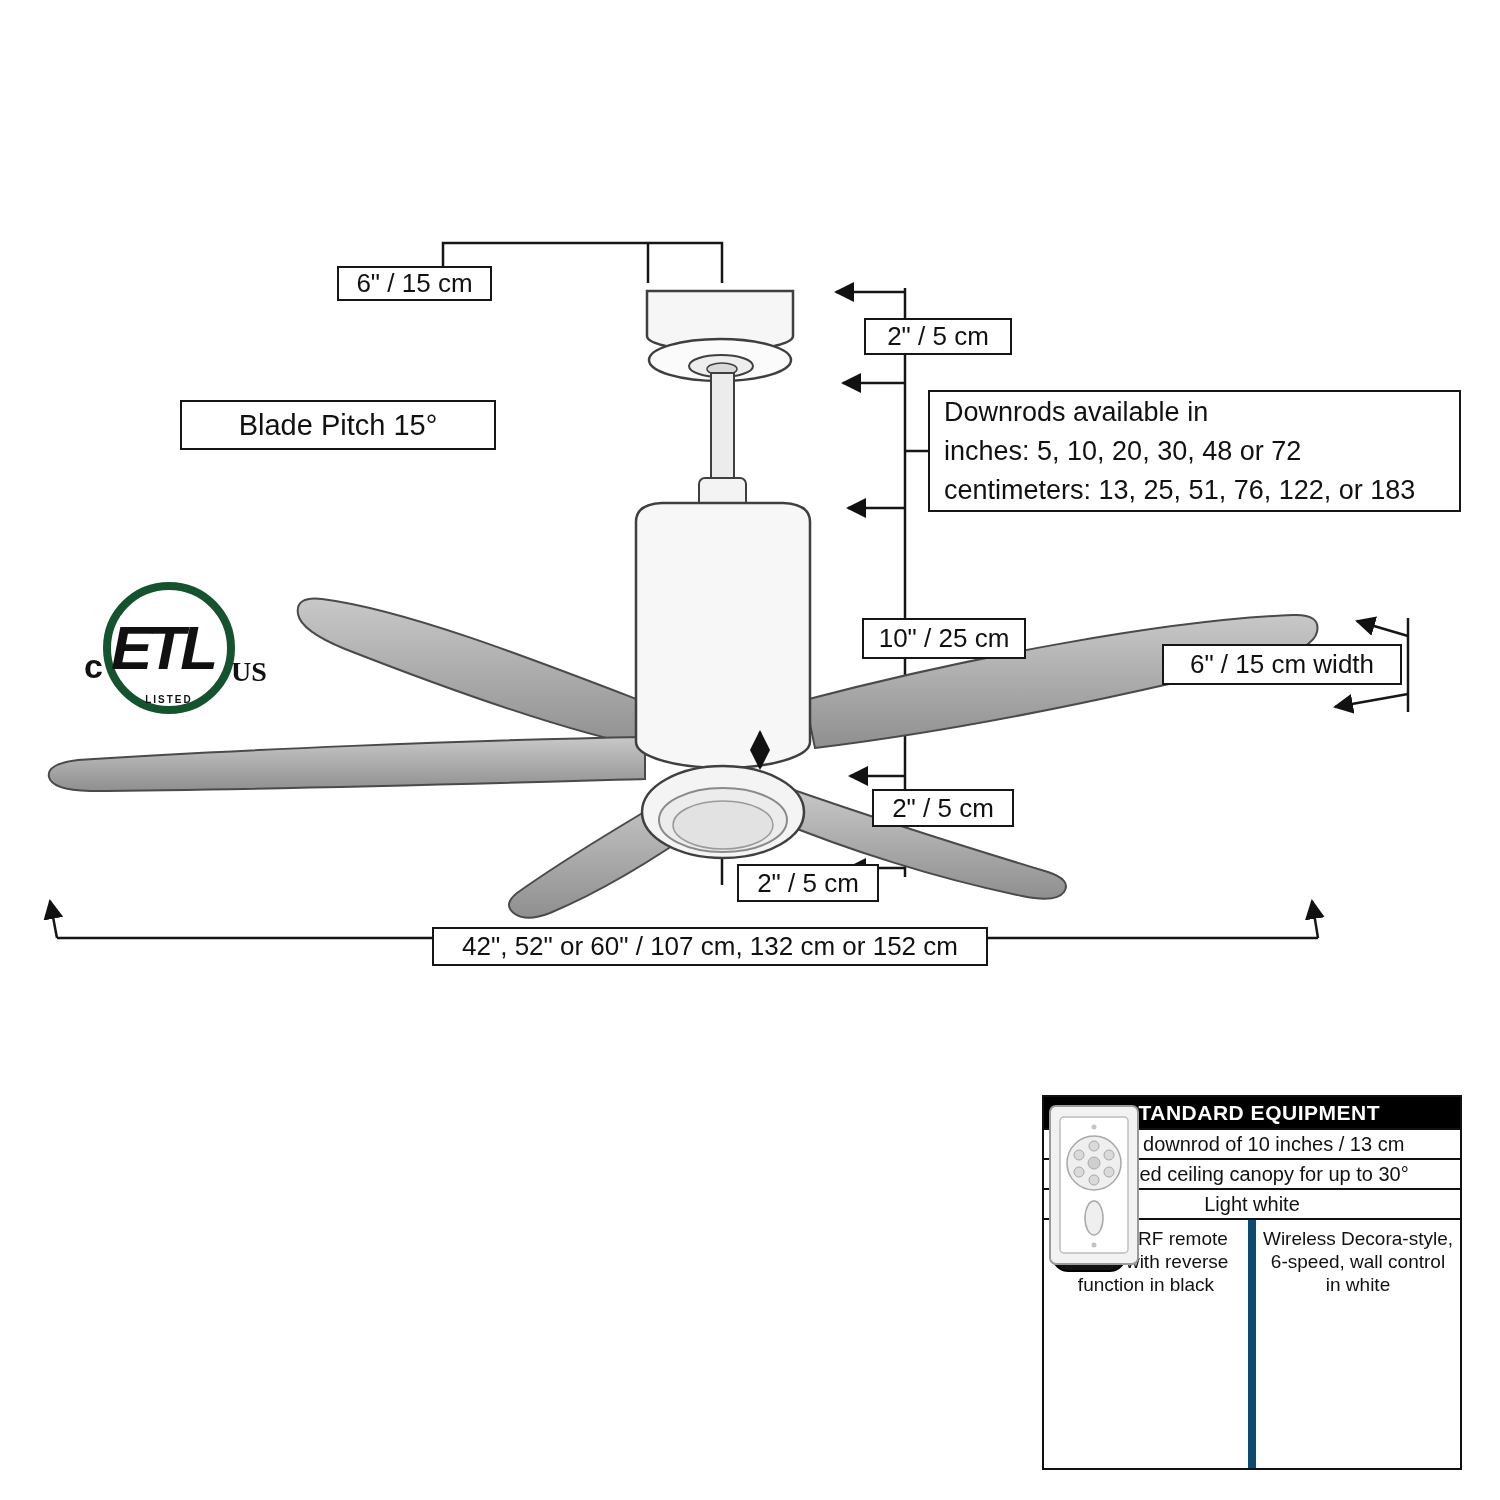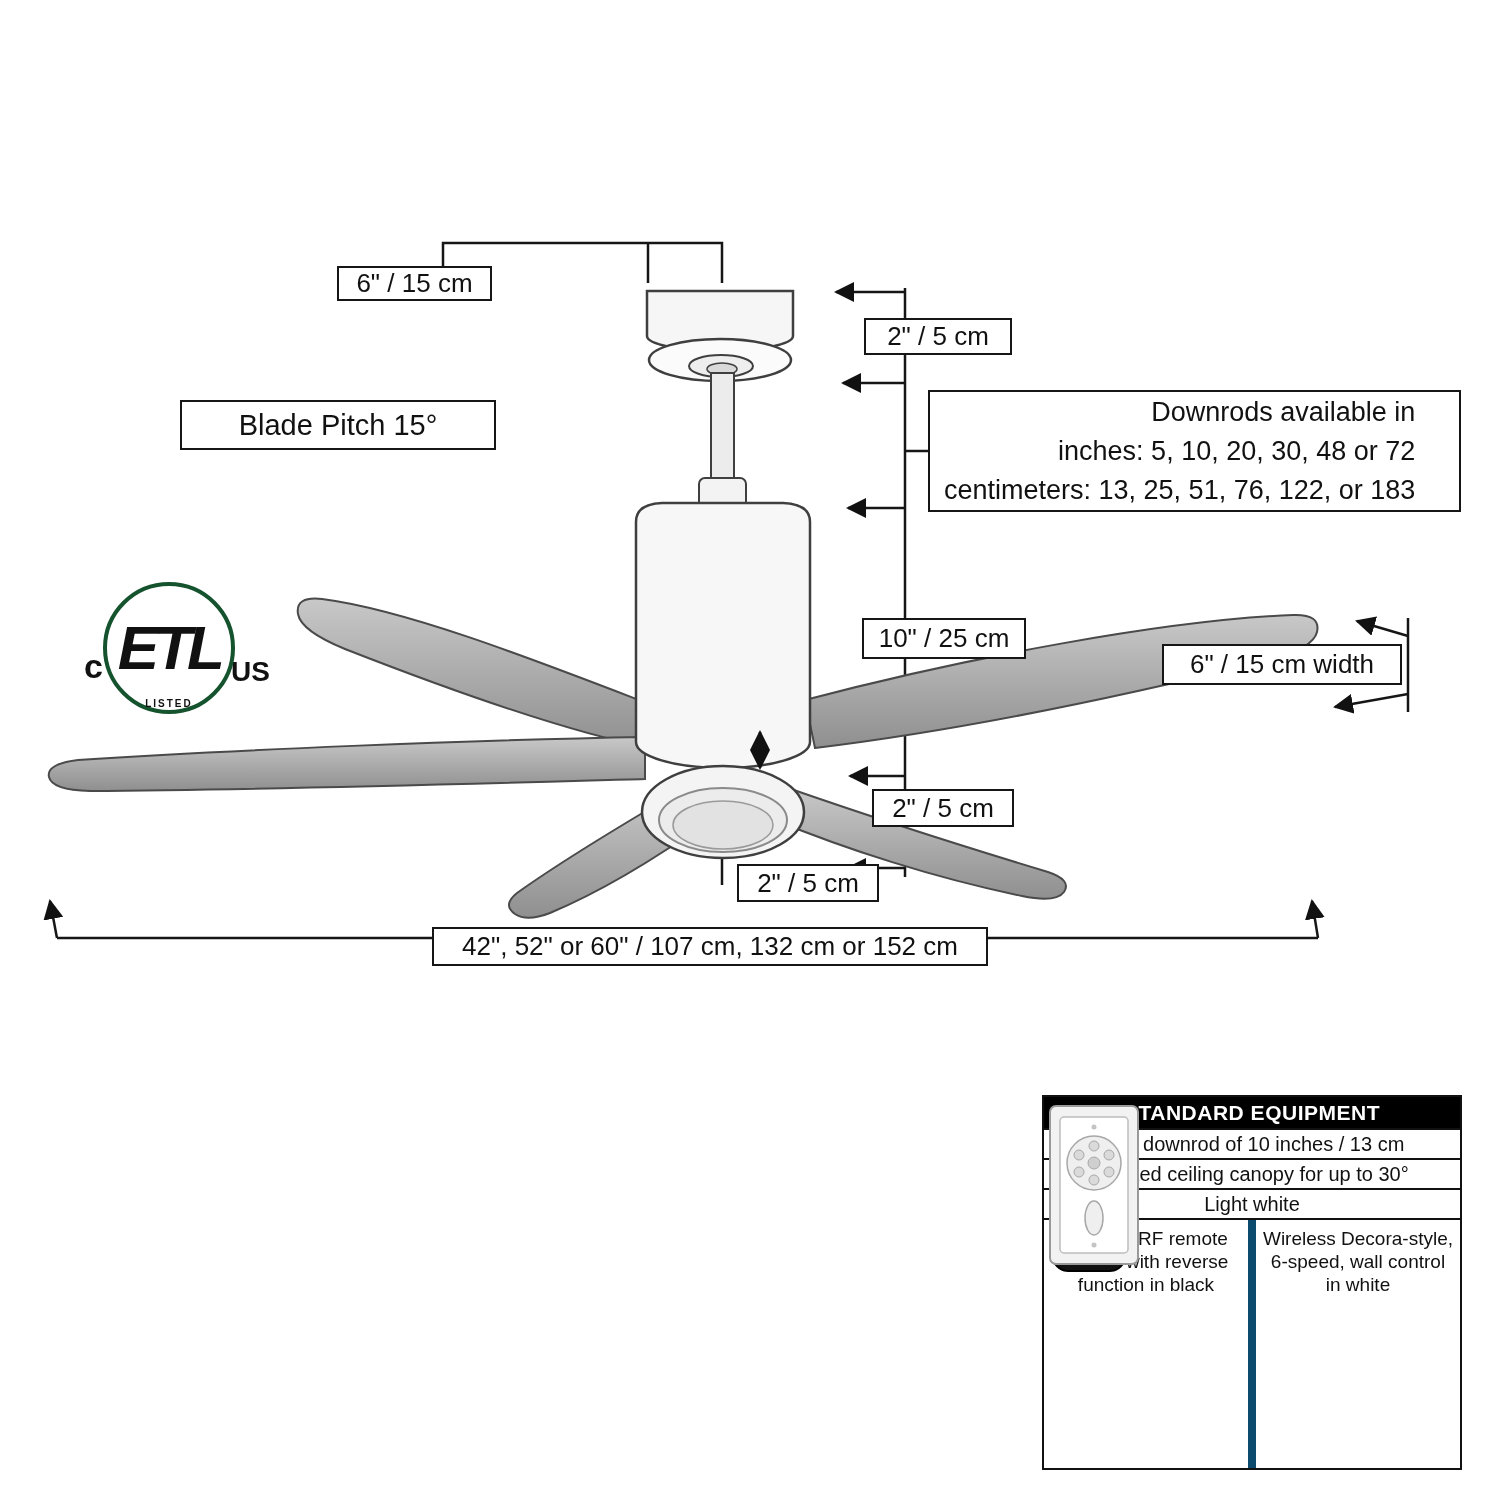--- a/index.html
+++ b/index.html
@@ -12,26 +12,26 @@
     font-size:26px;color:#111;box-sizing:border-box;white-space:nowrap;
   }
   .downrods{
     justify-content:flex-start;text-align:left;padding-left:14px;
     font-size:27px;line-height:39px;white-space:pre-line;
   }
   .bladepitch{font-size:29px;}
   
   .etl{position:absolute;left:84px;top:582px;display:flex;align-items:flex-end;}
   .etl-c{font-size:34px;font-weight:bold;margin:0 0 28px 0;}
-  .etl-circle{width:132px;height:132px;border:4px solid #14532d;border-radius:50%;
-    position:relative;display:flex;align-items:center;justify-content:center;box-sizing:border-box;}
+  .etl-circle{width:132px;height:132px;border:8px solid #14532d;border-radius:50%;
+    position:relative;display:flex;align-items:center;justify-content:flex-start;box-sizing:border-box;}
   .etl-word{font-size:62px;font-weight:bold;font-style:italic;letter-spacing:-5px;line-height:1;}
   .etl-listed{position:absolute;bottom:1px;left:50%;transform:translateX(-50%);
     font-size:10px;font-weight:bold;letter-spacing:2px;}
-  .etl-us{font-size:28px;font-weight:bold;margin:0 0 26px -4px;}
+  .etl-us{font-size:28px;font-weight:bold;margin:0 0 26px -4px;font-family:Liberation Serif, serif;}
   
   .equip{position:absolute;left:1042px;top:1095px;width:420px;height:375px;
     border:2px solid #111;box-sizing:border-box;display:flex;flex-direction:column;background:#fff;}
   .equip-header{background:#000;color:#fff;font-weight:bold;font-size:21px;
     letter-spacing:0.5px;text-align:center;height:31px;display:flex;align-items:center;justify-content:center;}
   .equip-row{border-top:2px solid #111;height:28px;display:flex;align-items:center;
     justify-content:center;font-size:20px;}
   .equip-row:first-of-type{border-top:none;}
   .equip-cols{border-top:2px solid #111;flex:1;display:flex;}
   .equip-col{flex:1;display:flex;flex-direction:column;align-items:center;box-sizing:border-box;}
@@ -103,21 +103,21 @@
       <ellipse cx="723" cy="820" rx="64" ry="32" fill="#ececec" stroke="#8a8a8a" stroke-width="2"></ellipse>
       <ellipse cx="723" cy="825" rx="50" ry="24" fill="#e2e2e2" stroke="#9a9a9a" stroke-width="1.5"></ellipse>
 
       <line x1="760" y1="732" x2="760" y2="768" stroke="#111" stroke-width="2.5" marker-start="url(#arr)" marker-end="url(#arr)"></line>
     </g>
   </svg>
 
   <div class="dim" style="left:337px;top:266px;width:155px;height:35px;">6" / 15 cm</div>
   <div class="dim" style="left:864px;top:318px;width:148px;height:37px;">2" / 5 cm</div>
   <div class="dim bladepitch" style="left:180px;top:400px;width:316px;height:50px;">Blade Pitch 15°</div>
-  <div class="dim downrods" style="left:928px;top:390px;width:533px;height:122px;text-align:right;">Downrods available in
+  <div class="dim downrods" style="left:928px;top:390px;width:533px;height:122px;">Downrods available in
 inches: 5, 10, 20, 30, 48 or 72
 centimeters: 13, 25, 51, 76, 122, or 183</div>
   <div class="dim" style="left:862px;top:618px;width:164px;height:41px;">10" / 25 cm</div>
   <div class="dim" style="left:1162px;top:644px;width:240px;height:41px;">6" / 15 cm width</div>
   <div class="dim" style="left:872px;top:789px;width:142px;height:38px;">2" / 5 cm</div>
   <div class="dim" style="left:737px;top:864px;width:142px;height:38px;">2" / 5 cm</div>
   <div class="dim" style="left:432px;top:927px;width:556px;height:39px;">42", 52" or 60" / 107 cm, 132 cm or 152 cm</div>
 
   <div class="etl">
     <span class="etl-c">c</span>

